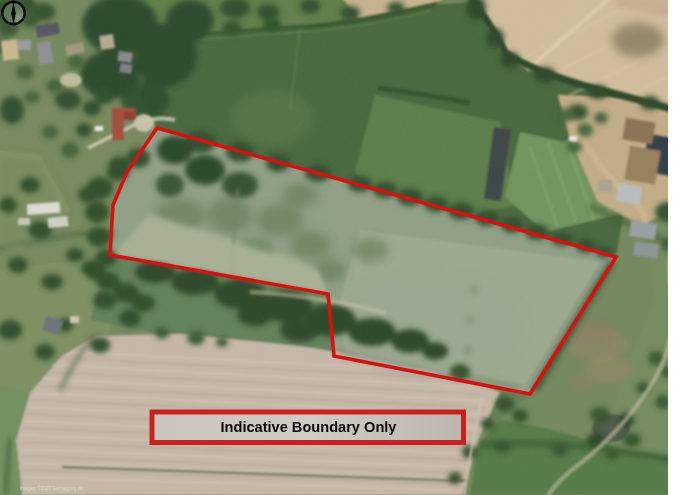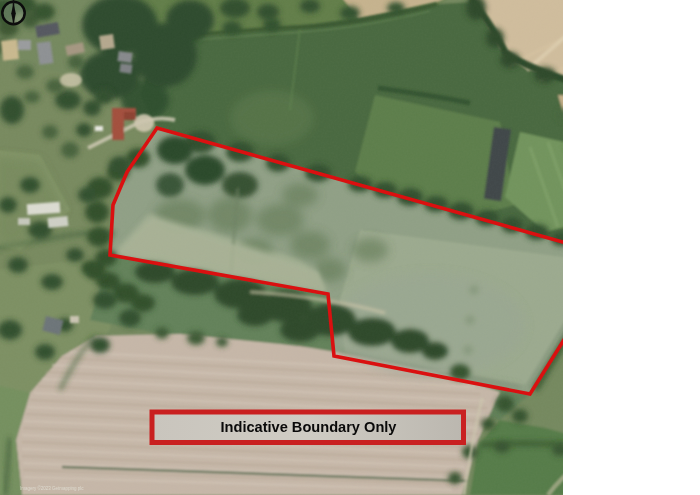--- a/index.html
+++ b/index.html
@@ -1,16 +1,16 @@
 <!DOCTYPE html>
 <html><head>
 <meta charset="utf-8">
 <style>
 html,body{margin:0;padding:0;background:#fff;}
-#wrap{position:relative;width:563px;height:495px;overflow:hidden;font-family:"Liberation Sans",sans-serif;}
+#wrap{position:relative;width:668px;height:495px;overflow:hidden;font-family:"Liberation Sans",sans-serif;}
 </style>
 </head>
 <body>
 
 <div id="wrap">
 <svg width="700" height="495" viewBox="0 0 700 495">
 <defs>
 <filter id="b1" x="-20%" y="-20%" width="140%" height="140%">
           <feGaussianBlur stdDeviation="1.2"></feGaussianBlur>
         </filter>

